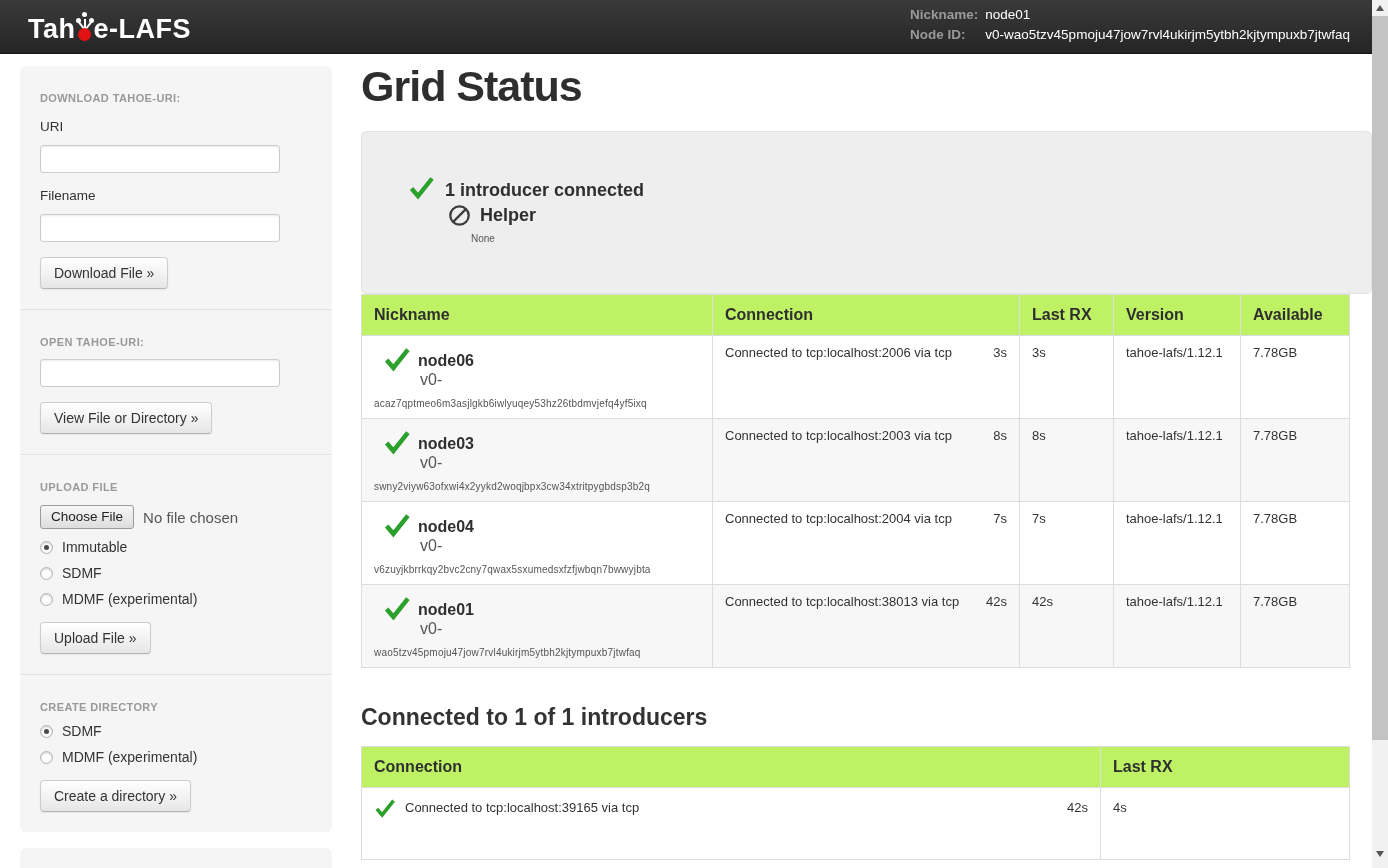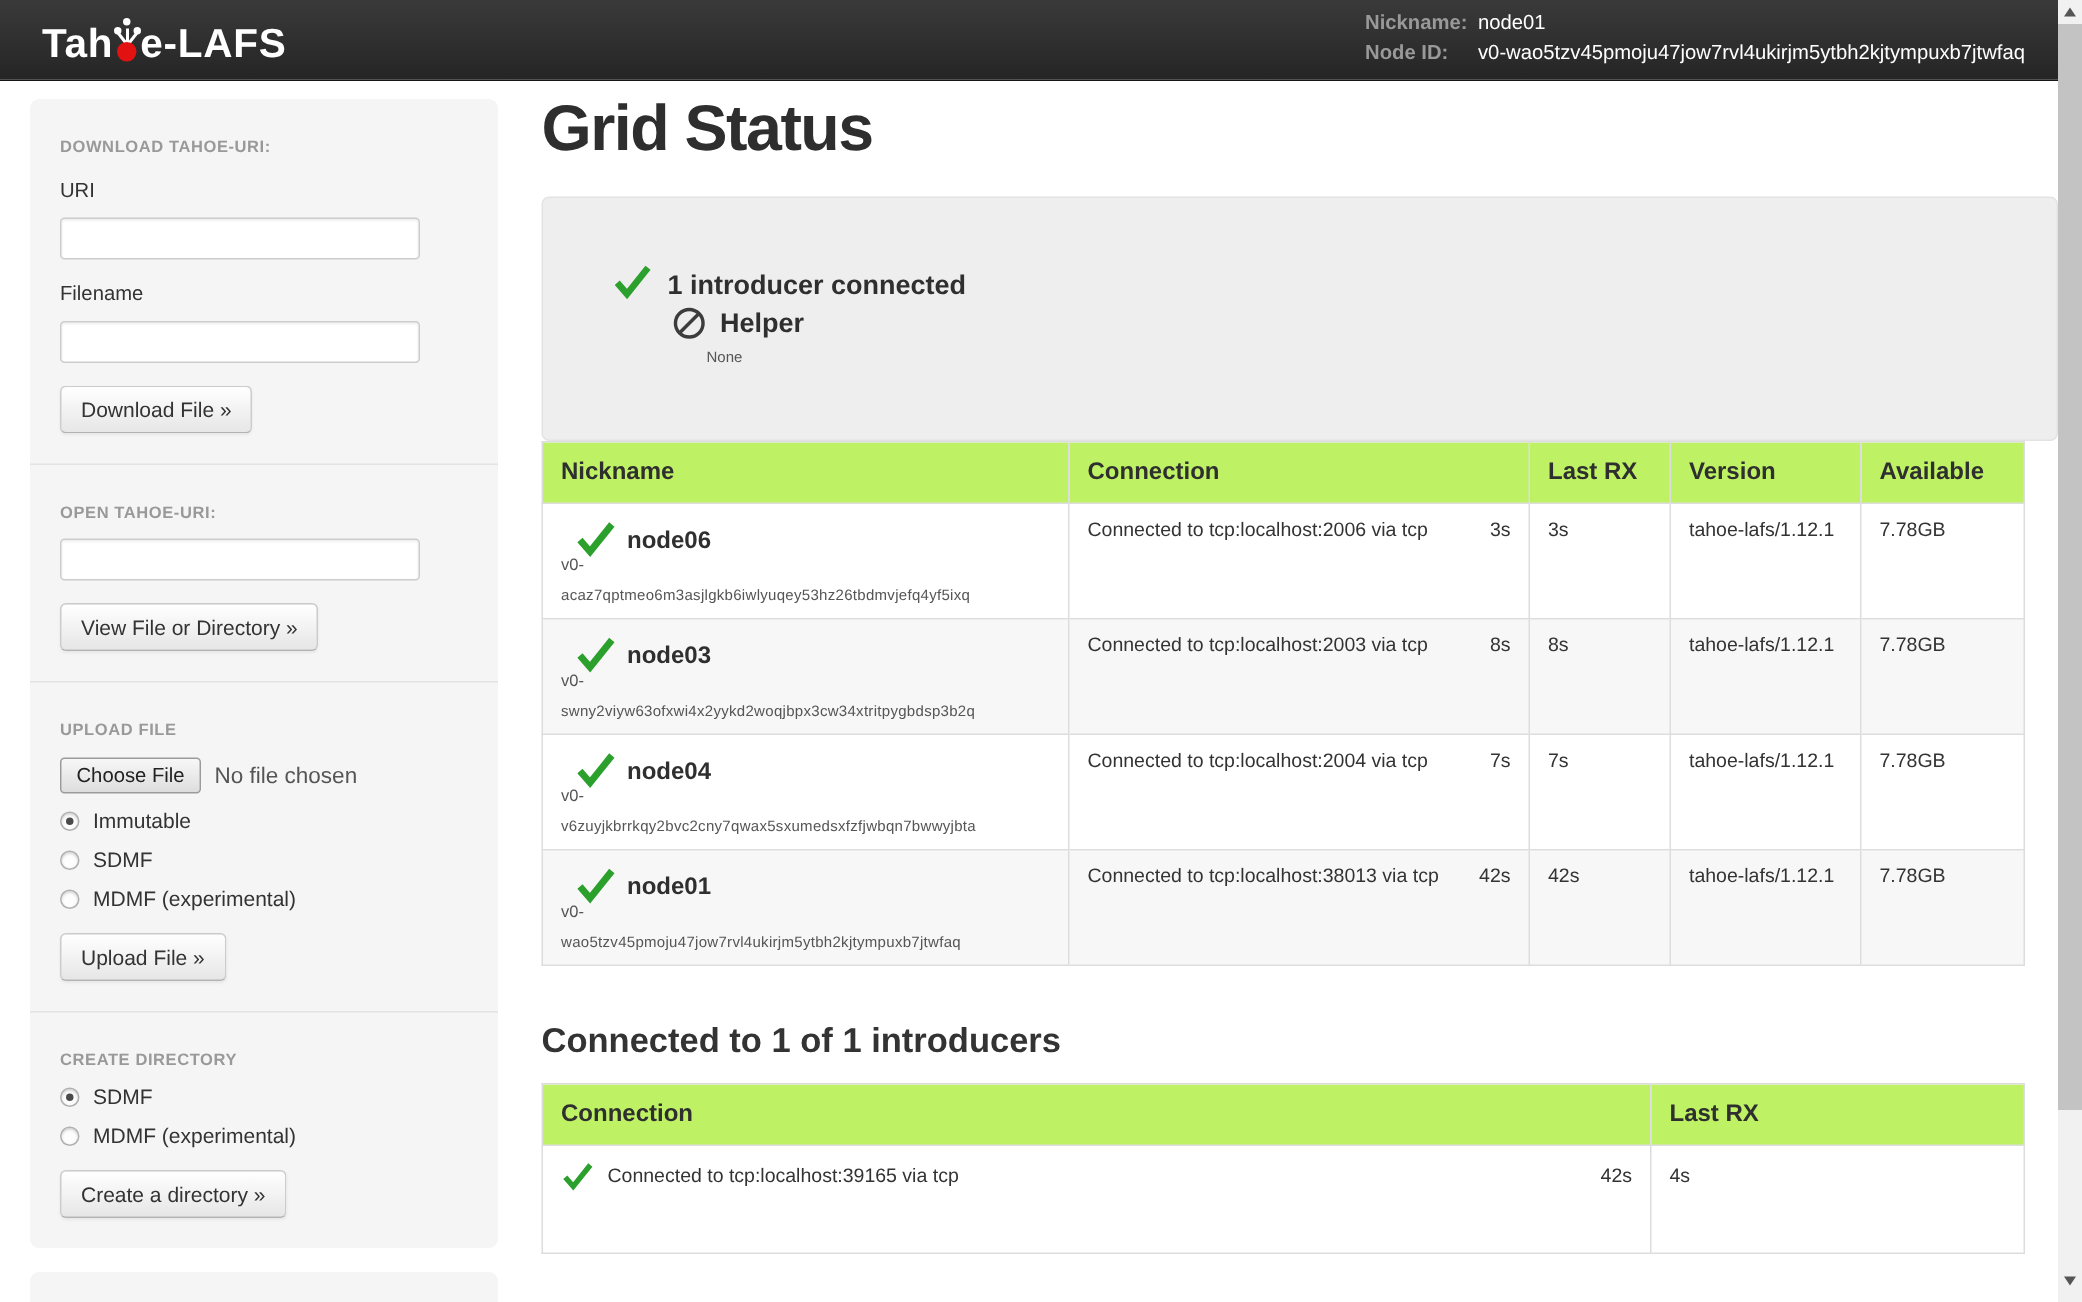--- a/index.html
+++ b/index.html
@@ -106,21 +106,21 @@
   table.grid th { font-size:16px; font-weight:bold; color:#2f2f2f; padding:11px 12px; background:#bef264; }
   table.grid td { font-size:13px; color:#333; padding:9px 12px; }
   table.storage tbody tr { height:77px; }
   table.storage tbody tr:nth-child(even) { background:#f7f7f7; }
   .col-nick{width:351px;} .col-conn{width:307px;} .col-rx{width:94px;} .col-ver{width:127px;} .col-av{width:109px;}
   .col-conn2{width:739px;} .col-rx2{width:249px;}
 
   td.nick-cell { padding:8px 6px 6px; }
   .nick-top { display:flex; gap:7px; margin-left:9px; align-items:center; }
   .nick-top .name { font-size:16px; font-weight:bold; color:#2f2f2f; padding-top:3px; }
-  .nick-v0 { font-size:11px; color:#555; margin-top:-2px; }
+  .nick-v0 { margin-left:46px; font-size:16px; color:#555; margin-top:-2px; }
   .nick-hash { font-size:10px; color:#555; margin-top:9px; letter-spacing:.2px; white-space:nowrap; }
   .conn-flex { display:flex; justify-content:space-between; gap:6px; }
   td.rx-cell { text-align:right; }
 
   table.introducers tbody tr { height:72px; }
   .intro-row-conn { display:flex; justify-content:space-between; align-items:flex-start; gap:6px; }
   .intro-row-left { display:flex; gap:9px; align-items:flex-start; }
   .intro-row-left .t { padding-top:3px; }
 
   .check-icon svg, .nocheck-icon svg { display:block; }

